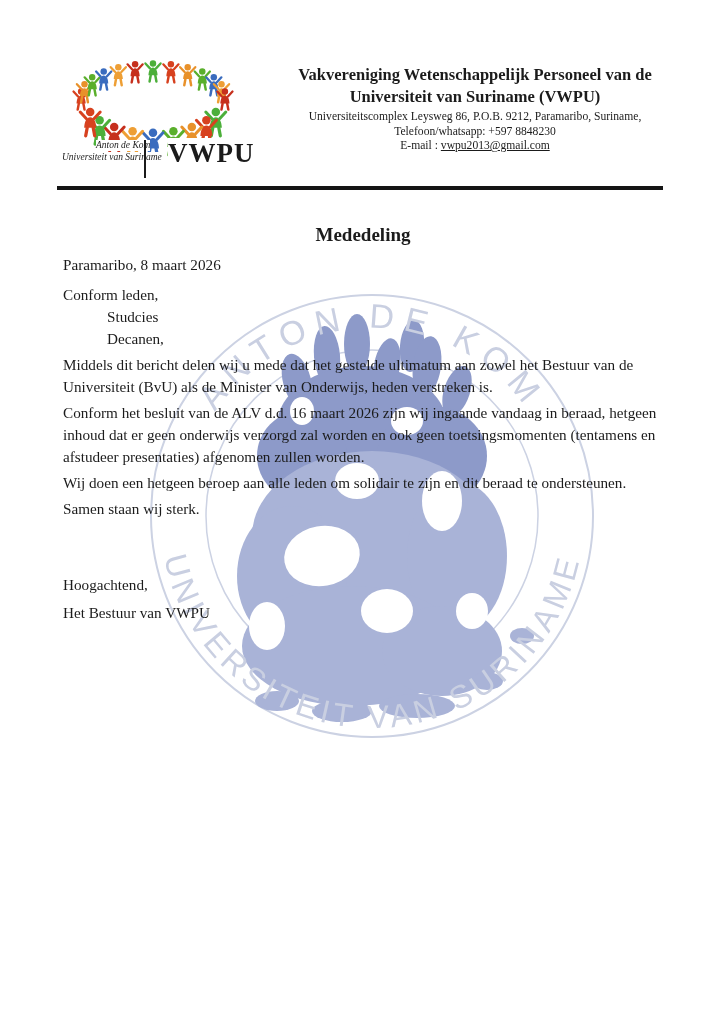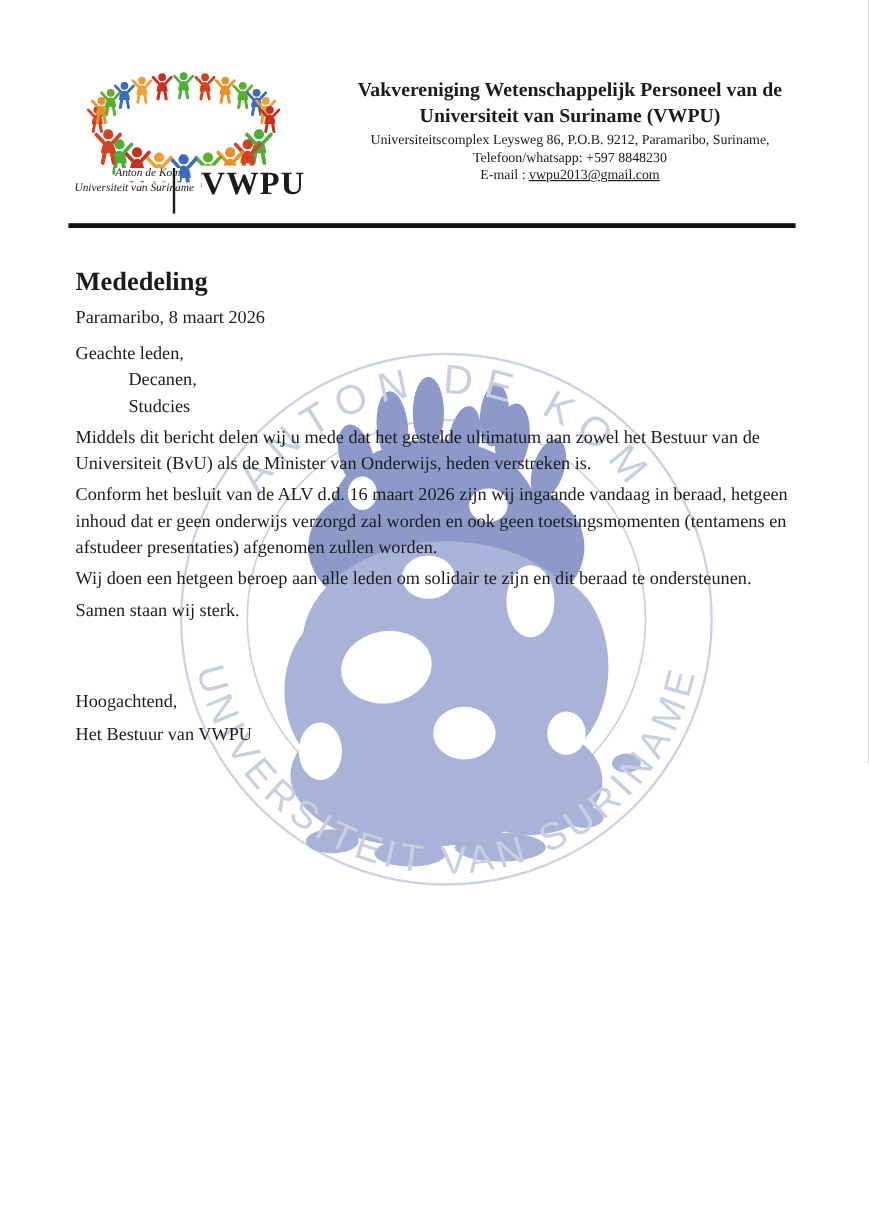--- a/index.html
+++ b/index.html
@@ -21,21 +21,21 @@
   .org-title{font-weight:bold;font-size:16.5px;line-height:21.5px;white-space:pre-line;}
   .org-addr{margin-top:3px;font-size:11.6px;line-height:14.6px;}
   .email{text-decoration:underline;color:inherit;cursor:pointer;}
   .rule{position:absolute;left:57px;top:186px;width:606px;height:4px;background:#151515;z-index:3;}
   
   .watermark{position:absolute;left:142px;top:286px;width:460px;height:460px;z-index:0;}
   .seal-text{font-family:"Liberation Sans","DejaVu Sans",sans-serif;}
   
   .body{position:absolute;left:63px;top:210px;width:600px;z-index:2;
         font-size:15.2px;line-height:22px;}
-  .body h1{font-size:22px;line-height:30px;font-weight:bold;margin:10px 0 0 0;}
+  .body h1{font-size:19px;line-height:30px;font-weight:bold;text-align:center;margin:10px 0 0 0;}
   .dateline{margin:11px 0 0 0;}
   .salutation{margin-top:8px;}
   .indent{padding-left:44px;}
   .body p{margin:4px 0 0 0;}
   .closing{margin-top:54px !important;}
   .signature{margin-top:6px !important;}
 </style>
 </head>
 <body>
 
@@ -144,23 +144,23 @@
       </div>
     </div>
   </header>
 
   <div class="rule"></div>
 
   <main class="body">
     <h1>Mededeling</h1>
     <p class="dateline">Paramaribo, 8 maart 2026</p>
     <div class="salutation">
-      <div>Geachte leden,</div>
+      <div>Conform leden,</div>
+      <div class="indent">Studcies</div>
       <div class="indent">Decanen,</div>
-      <div class="indent">Studcies</div>
     </div>
     <p>Middels dit bericht delen wij u mede dat het gestelde ultimatum aan zowel het Bestuur van de Universiteit (BvU) als de Minister van Onderwijs, heden verstreken is.</p>
     <p>Conform het besluit van de ALV d.d. 16 maart 2026 zijn wij ingaande vandaag in beraad, hetgeen inhoud dat er geen onderwijs verzorgd zal worden en ook geen toetsingsmomenten (tentamens en afstudeer presentaties) afgenomen zullen worden.</p>
     <p>Wij doen een hetgeen beroep aan alle leden om solidair te zijn en dit beraad te ondersteunen.</p>
     <p>Samen staan wij sterk.</p>
     <p class="closing">Hoogachtend,</p>
     <p class="signature">Het Bestuur van VWPU</p>
   </main>
 </div>
 

